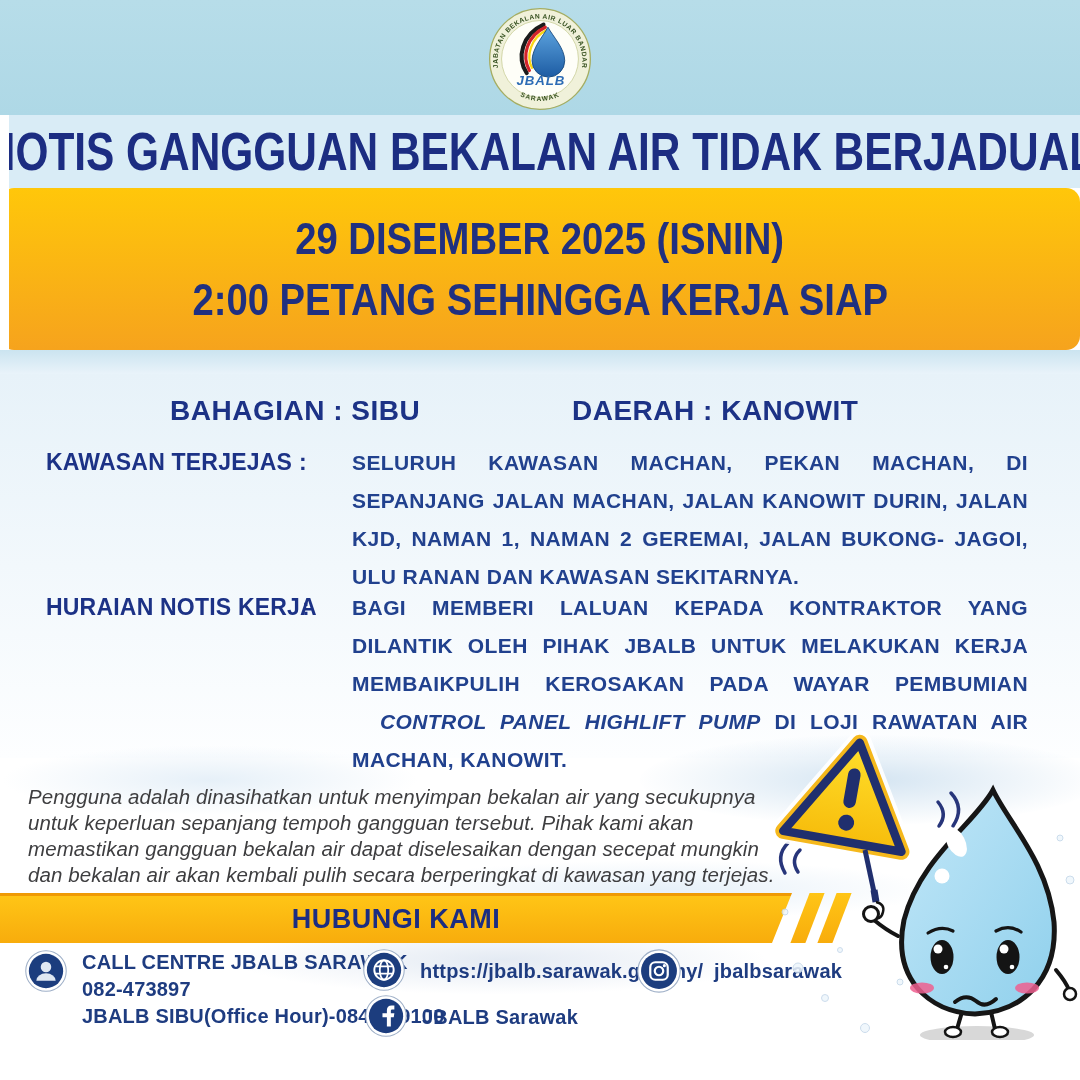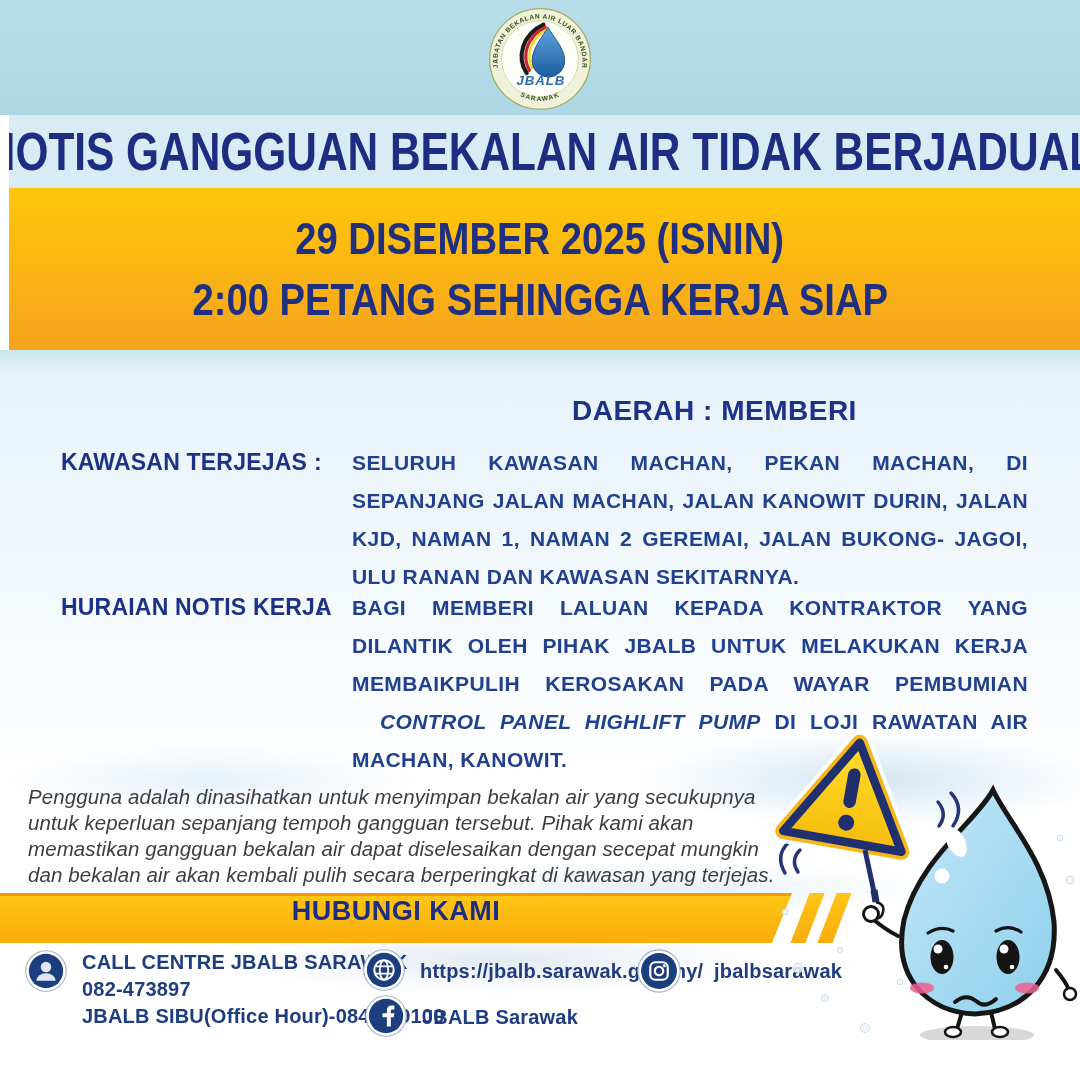--- a/index.html
+++ b/index.html
@@ -6,48 +6,48 @@
   #poster{
     position:relative;width:1080px;height:1080px;overflow:hidden;
     font-family:"Liberation Sans",sans-serif;background:#ffffff;
   }
   .abs{position:absolute;}
 
   
   .band-logo{left:0;top:0;width:1080px;height:115px;background:linear-gradient(#b7dde9,#aed8e6);}
   .band-title{left:0;top:115px;width:1080px;height:73px;background:#d9ecf6;display:flex;align-items:center;justify-content:center;}
   .band-orange{left:0;top:188px;width:1080px;height:162px;background:linear-gradient(#ffc70a,#f6a31d);
-    display:flex;flex-direction:column;align-items:center;justify-content:center;gap:8px;}
+    display:flex;flex-direction:column;align-items:center;justify-content:center;gap:8px;border-radius:14px;}
   .band-sep{left:0;top:350px;width:1080px;height:24px;background:linear-gradient(#cbe4f0,#e9f3fa);}
   .band-body{left:0;top:374px;width:1080px;height:384px;background:linear-gradient(#e7f2f9,#fdfeff);}
   .band-bottom{left:0;top:758px;width:1080px;height:322px;background:#ffffff;}
   .left-margin{left:0;top:115px;width:9px;height:235px;background:#ffffff;}
 
   
   .cond{display:inline-block;transform:scaleX(0.8);transform-origin:50% 50%;white-space:nowrap;}
   .cond85{display:inline-block;transform:scaleX(0.85);transform-origin:50% 50%;white-space:nowrap;}
   .main-title{color:#1c2d82;font-size:53px;font-weight:bold;letter-spacing:0px;}
   .date-line{color:#20307f;font-size:45px;font-weight:bold;line-height:1.18;}
 
   
   .region-label{color:#1c3286;font-size:28px;font-weight:bold;letter-spacing:.5px;}
-  .field-label{color:#1c3286;font-size:23px;font-weight:bold;letter-spacing:.2px;margin-left:15px;}
+  .field-label{color:#1c3286;font-size:23px;font-weight:bold;letter-spacing:.2px;}
   .body-text{color:#21418e;font-size:21px;font-weight:bold;letter-spacing:.4px;
     line-height:38px;text-align:justify;}
   .body-text .it{font-style:italic;margin-left:28px;}
 
   
   .advisory{color:#3e3e40;font-size:20.5px;font-style:italic;line-height:26px;letter-spacing:.1px;}
 
   
   .gold-bar{left:0;top:893px;width:792px;height:50px;
     background:linear-gradient(#ffc516,#f8ac0c);
     border-top:3px solid #ef9a05;box-sizing:border-box;
     clip-path:polygon(0 0,100% 0,calc(100% - 20px) 100%,0 100%);
-    display:flex;justify-content:center;}
+    display:flex;align-items:center;justify-content:center;}
   .gold-bar span{color:#1c2d82;font-size:27px;font-weight:bold;letter-spacing:.5px;}
   .stripe{top:893px;width:15px;height:50px;background:linear-gradient(#ffc516,#f8ac0c);transform:skewX(-21deg);}
   .stripe.s1{left:800px;}
   .stripe.s2{left:827px;}
 
   .contact-text{color:#1e3c80;font-size:20px;font-weight:bold;line-height:27px;letter-spacing:.2px;}
   .icon-badge{width:44px;height:44px;}
 
   .wave-soft{left:230px;top:925px;width:540px;height:70px;border-radius:50%;
     background:radial-gradient(ellipse at center,rgba(130,160,200,.22),rgba(130,160,200,0) 70%);}
@@ -102,21 +102,22 @@
     </text>
     <g>
       <path d="M 4,-39 C -20,-28 -27,-2 -15,16" stroke="#1b1b1b" stroke-width="4.6" fill="none" stroke-linecap="round"></path>
       <path d="M 6,-36 C -15,-26 -21,-3 -12,13" stroke="#d2232a" stroke-width="3.6" fill="none" stroke-linecap="round"></path>
       <path d="M 8,-33 C -11,-24 -16,-3 -9,10" stroke="#f9d616" stroke-width="2.6" fill="none" stroke-linecap="round"></path>
       <path d="M 9,-36 C 3,-25 -9,-12 -9,2 A 18.5 18.5 0 0 0 28,2 C 28,-12 15,-25 9,-36 Z" fill="url(#dropG)" stroke="#14477e" stroke-width="1"></path>
     </g>
     <text x="1" y="29" font-size="15" font-weight="bold" font-style="italic" fill="#2d6cb5" text-anchor="middle" letter-spacing="1">JBALB</text>
   </svg>
 
-  <div class="abs region-label" style="left:572px;top:395px;">DAERAH : MEMBERI</div>
+  <div class="abs region-label" style="left:170px;top:395px;">BAHAGIAN : SIBU</div>
+  <div class="abs region-label" style="left:572px;top:395px;">DAERAH : KANOWIT</div>
 
   <div class="abs field-label" style="left:46px;top:449px;">KAWASAN TERJEJAS</div>
   <div class="abs field-label" style="left:299px;top:449px;">:</div>
   <div class="abs body-text" style="left:352px;top:444px;width:676px;">SELURUH KAWASAN MACHAN, PEKAN MACHAN, DI SEPANJANG JALAN MACHAN, JALAN KANOWIT DURIN, JALAN KJD, NAMAN 1, NAMAN 2 GEREMAI, JALAN BUKONG- JAGOI, ULU RANAN DAN KAWASAN SEKITARNYA.</div>
 
   <div class="abs field-label" style="left:46px;top:594px;">HURAIAN NOTIS KERJA</div>
   <div class="abs field-label" style="left:302px;top:594px;">:</div>
   <div class="abs body-text" style="left:352px;top:589px;width:676px;"><span>BAGI MEMBERI LALUAN KEPADA KONTRAKTOR YANG DILANTIK OLEH PIHAK JBALB UNTUK MELAKUKAN KERJA MEMBAIKPULIH KEROSAKAN PADA WAYAR PEMBUMIAN </span><span class="it">CONTROL PANEL HIGHLIFT PUMP</span><span> DI LOJI RAWATAN AIR MACHAN, KANOWIT.</span></div>
 
   <div class="abs advisory" style="left:28px;top:784px;width:762px;">Pengguna adalah dinasihatkan untuk menyimpan bekalan air yang secukupnya untuk keperluan sepanjang tempoh gangguan tersebut. Pihak kami akan memastikan gangguan bekalan air dapat diselesaikan dengan secepat mungkin dan bekalan air akan kembali pulih secara berperingkat di kawasan yang terjejas. Segala kesulitan yang timbul akibat gangguan ini adalah sangat dikesali.</div>

